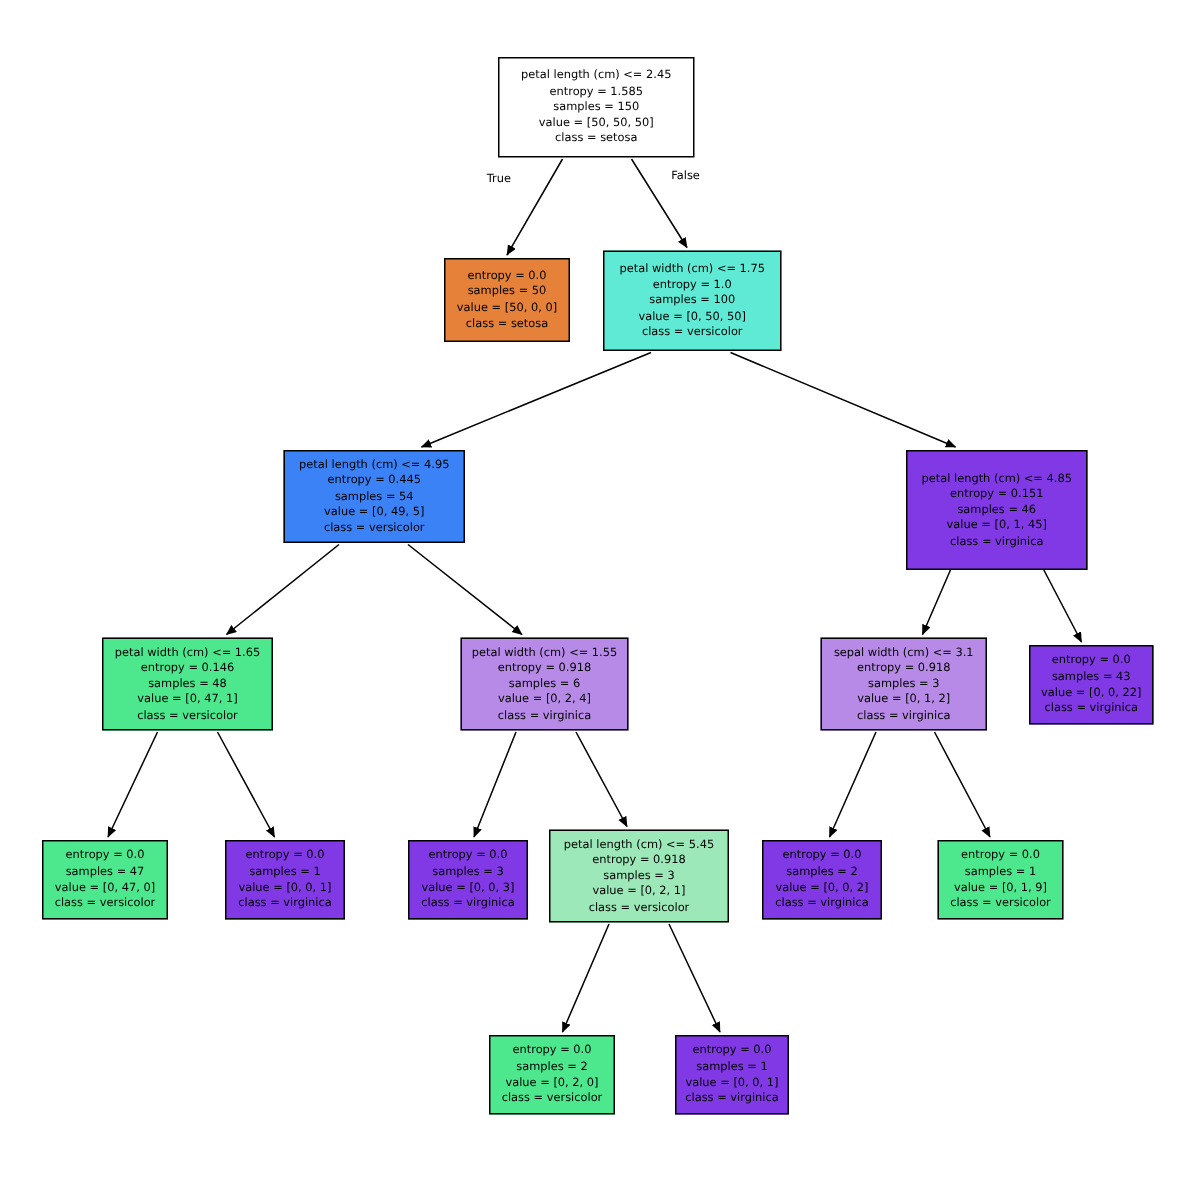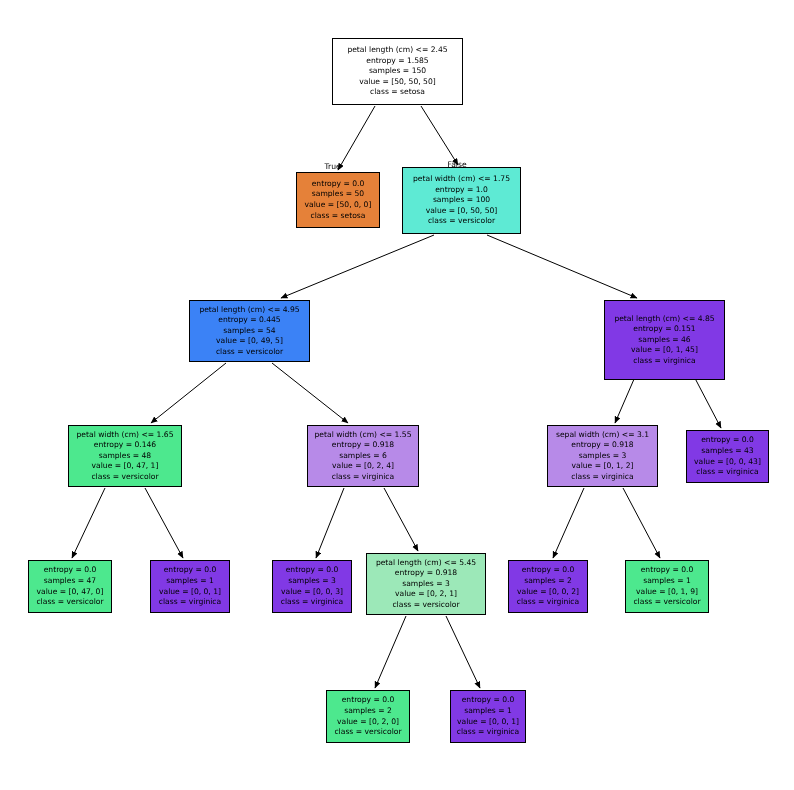--- a/index.html
+++ b/index.html
@@ -40,21 +40,20 @@
   }
   .tree-node .nline {
     display: block;
   }
   .branch-label {
     position: absolute;
     font-size: 7.6px;
     color: #000000;
     font-family: "DejaVu Sans", sans-serif;
     white-space: nowrap;
-    margin-top: 48px;
   }
 </style>
 </head>
 <body>
 
 <div id="tree-canvas">
   <svg id="edge-layer" viewBox="0 0 794 790" xmlns="http://www.w3.org/2000/svg">
       <defs>
         <marker id="arrowhead" markerWidth="8" markerHeight="8" refX="6.5" refY="3" orient="auto" markerUnits="strokeWidth">
           <path d="M0,0 L7,3 L0,6 z" fill="#000000"></path>
@@ -130,21 +129,21 @@
     <div class="tree-node" style="left: 547px; top: 425px; width: 111px; height: 62px; background: rgb(183, 138, 232); border-color: rgb(0, 0, 0);">
       <span class="nline">sepal width (cm) &lt;= 3.1</span>
       <span class="nline">entropy = 0.918</span>
       <span class="nline">samples = 3</span>
       <span class="nline">value = [0, 1, 2]</span>
       <span class="nline">class = virginica</span>
     </div>
     <div class="tree-node" style="left: 686px; top: 430px; width: 83px; height: 53px; background: rgb(129, 57, 229); border-color: rgb(0, 0, 0);">
       <span class="nline">entropy = 0.0</span>
       <span class="nline">samples = 43</span>
-      <span class="nline">value = [0, 0, 43]</span>
+      <span class="nline">value = [0, 0, 22]</span>
       <span class="nline">class = virginica</span>
     </div>
     <div class="tree-node" style="left: 28px; top: 560px; width: 84px; height: 53px; background: rgb(77, 232, 142); border-color: rgb(0, 0, 0);">
       <span class="nline">entropy = 0.0</span>
       <span class="nline">samples = 47</span>
       <span class="nline">value = [0, 47, 0]</span>
       <span class="nline">class = versicolor</span>
     </div>
     <div class="tree-node" style="left: 150px; top: 560px; width: 80px; height: 53px; background: rgb(129, 57, 229); border-color: rgb(0, 0, 0);">
       <span class="nline">entropy = 0.0</span>

